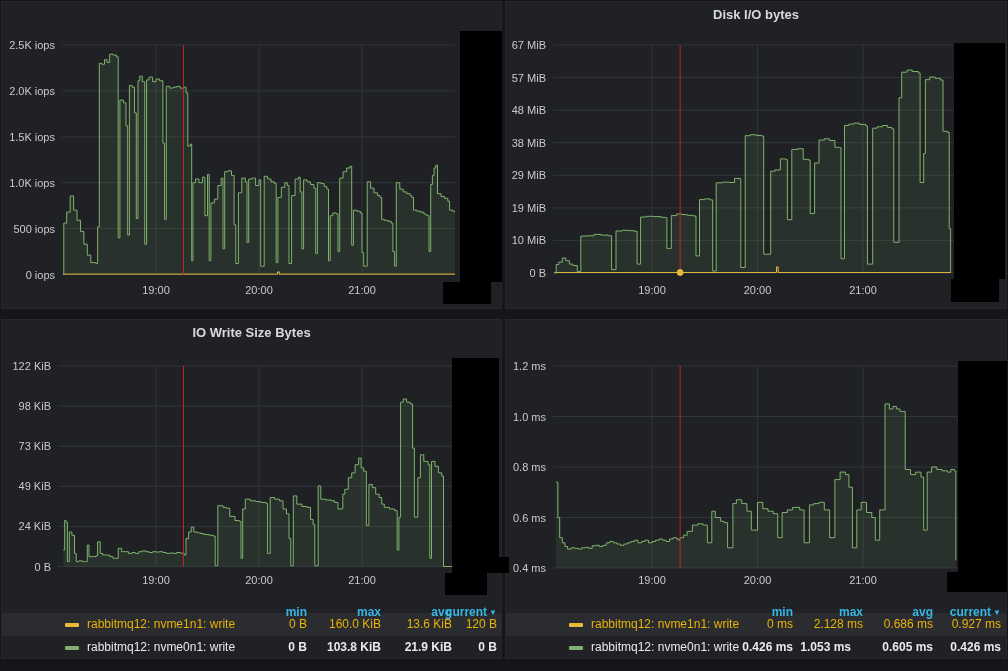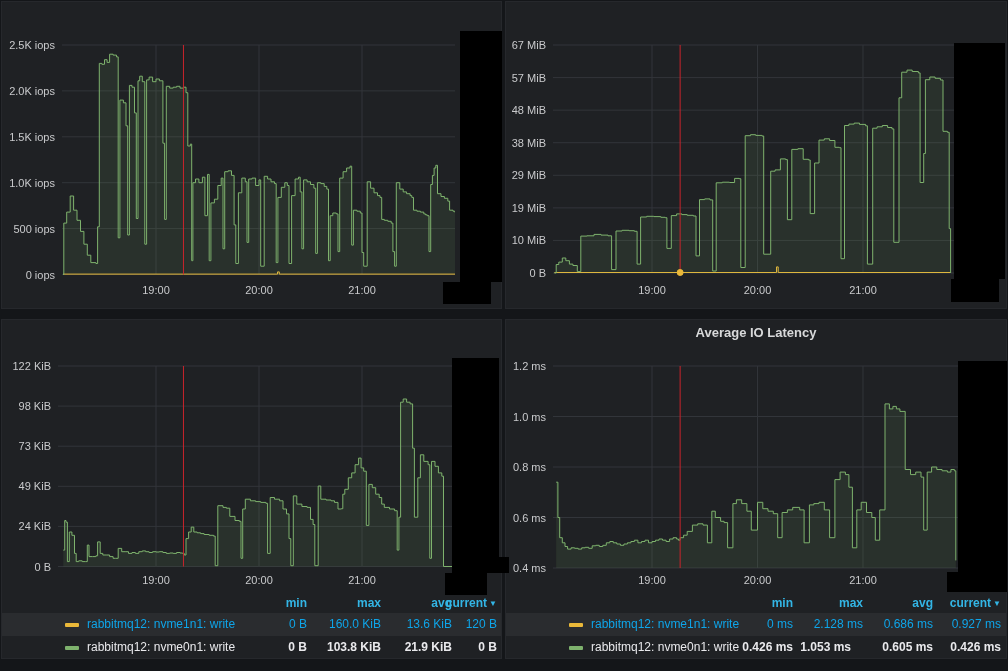--- a/index.html
+++ b/index.html
@@ -6,28 +6,28 @@
   #page{position:relative;width:1008px;height:671px;background:#141619;
         font-family:"Liberation Sans",sans-serif;overflow:hidden;}
   .panel{position:absolute;background:#1f2124;border:1px solid #26282c;box-sizing:border-box;}
   .ptitle{position:absolute;top:0;left:0;right:0;height:26px;line-height:26px;text-align:center;
           font-size:13px;font-weight:bold;color:#d8d9da;cursor:pointer;}
   svg.chart{position:absolute;left:0;top:0;}
   svg text{font-family:"Liberation Sans",sans-serif;}
   .redact{position:absolute;background:#000;z-index:6;}
   .legend{position:absolute;left:0;right:0;top:276px;font-size:12px;z-index:3;}
   .lhead{position:relative;height:17px;}
-  .lh{position:absolute;top:0;color:#33b5e5;font-weight:bold;cursor:pointer;}
+  .lh{position:absolute;top:9px;color:#33b5e5;font-weight:bold;cursor:pointer;}
   .caret{font-size:8px;margin-left:2px;vertical-align:1px;color:#33b5e5;}
   .lrow{position:relative;height:23px;line-height:23px;}
   .lrow.stripe{background:rgba(255,255,255,0.05);}
   .swatch{position:absolute;left:63px;top:10px;width:14px;height:4px;border-radius:1px;cursor:pointer;}
   .lname{position:absolute;left:85px;top:0;color:#e9e9ec;font-weight:normal;cursor:pointer;white-space:nowrap;}
   .lval{position:absolute;top:0;text-align:right;color:#e9e9ec;font-weight:bold;}
-  .lrow.dim .lname,.lrow.dim .lval{color:#0ea5e9;font-weight:normal;}
+  .lrow.dim .lname,.lrow.dim .lval{color:#eab308;font-weight:normal;}
 </style>
 </head>
 <body>
 
 <div id="page">
 
   <div class="panel" style="left:1px;top:1px;width:501px;height:308px">
     <svg id="chart0" class="chart" width="499" height="306">
         <defs>
           <clipPath id="clip0">
@@ -91,20 +91,21 @@
         <line x1="356.996" y1="43" x2="356.996" y2="271" stroke="#32353a" stroke-width="1"></line>
         <text x="356.996" y="292" fill="#c9cacc" font-size="11px" text-anchor="middle">21:00</text>
         <line x1="462.49399999999997" y1="43" x2="462.49399999999997" y2="271" stroke="#32353a" stroke-width="1"></line>
         <path d="M48.4 270.5L269.1 270.5 L269.1 270.5L270.5 270.5 L270.5 264.9L272.2 264.9 L272.2 270.5L444.6 270.5 L444.6 270.5 L444.6 271 L48.4 271 Z" fill="#EAB839" fill-opacity="0.11" clip-path="url(#clip1)"></path>
         <path d="M48.4 270.5L269.1 270.5 L269.1 270.5L270.5 270.5 L270.5 264.9L272.2 264.9 L272.2 270.5L444.6 270.5 L444.6 270.5" fill="none" stroke="#EAB839" stroke-width="1" clip-path="url(#clip1)"></path>
         <path d="M48.4 271.0L50.2 271.0 L50.2 262.5L52.8 262.5 L52.8 260.1L56.3 260.1 L56.3 256.0L59.8 256.0 L59.8 258.7L63.4 258.7 L63.4 262.1L66.9 262.1 L66.9 263.5L71.3 263.5 L71.3 269.6L74.8 269.6 L74.8 234.1L80.9 234.1 L80.9 233.8L88.0 233.8 L88.0 232.4L95.0 232.4 L95.0 233.1L102.0 233.1 L102.0 233.8L105.6 233.8 L105.6 267.6L110.0 267.6 L110.0 229.0L116.1 229.0 L116.1 228.3L123.1 228.3 L123.1 228.7L128.4 228.7 L128.4 229.3L131.1 229.3 L131.1 262.1L134.6 262.1 L134.6 215.0L140.7 215.0 L140.7 214.3L147.8 214.3 L147.8 214.6L154.8 214.6 L154.8 215.3L159.2 215.3 L159.2 215.7L160.9 215.7 L160.9 246.4L165.3 246.4 L165.3 213.6L170.6 213.6 L170.6 211.9L175.9 211.9 L175.9 212.6L181.2 212.6 L181.2 213.3L187.3 213.3 L187.3 214.0L190.0 214.0 L190.0 253.9L193.5 253.9 L193.5 197.6L198.7 197.6 L198.7 196.9L204.0 196.9 L204.0 197.9L206.7 197.9 L206.7 269.0L210.2 269.0 L210.2 180.8L216.3 180.8 L216.3 180.2L223.4 180.2 L223.4 180.5L228.6 180.5 L228.6 176.4L233.0 176.4 L233.0 176.7L234.8 176.7 L234.8 265.5L239.2 265.5 L239.2 133.7L244.5 133.7 L244.5 132.7L249.7 132.7 L249.7 133.4L255.9 133.4 L255.9 134.0L257.7 134.0 L257.7 252.2L264.7 252.2 L264.7 169.2L269.1 169.2 L269.1 167.9L274.4 167.9 L274.4 156.9L279.6 156.9 L279.6 157.6L281.4 157.6 L281.4 217.7L285.8 217.7 L285.8 147.4L291.9 147.4 L291.9 146.7L297.2 146.7 L297.2 157.3L302.5 157.3 L302.5 158.0L304.2 158.0 L304.2 211.6L308.6 211.6 L308.6 161.0L313.0 161.0 L313.0 138.1L318.3 138.1 L318.3 136.8L323.6 136.8 L323.6 138.5L328.9 138.5 L328.9 145.3L333.3 145.3 L333.3 145.7L335.0 145.7 L335.0 256.7L338.5 256.7 L338.5 123.5L342.9 123.5 L342.9 122.1L348.2 122.1 L348.2 121.1L353.5 121.1 L353.5 122.4L359.6 122.4 L359.6 123.8L361.4 123.8 L361.4 262.1L366.7 262.1 L366.7 126.2L371.1 126.2 L371.1 124.8L376.3 124.8 L376.3 123.5L381.6 123.5 L381.6 125.5L386.0 125.5 L386.0 126.9L387.8 126.9 L387.8 240.3L393.0 240.3 L393.0 95.8L395.7 95.8 L395.7 70.2L401.0 70.2 L401.0 68.1L406.2 68.1 L406.2 69.5L412.4 69.5 L412.4 70.9L414.1 70.9 L414.1 180.5L417.7 180.5 L417.7 151.5L419.4 151.5 L419.4 77.7L423.8 77.7 L423.8 75.0L429.1 75.0 L429.1 76.3L434.4 76.3 L434.4 78.0L437.0 78.0 L437.0 129.3L441.4 129.3 L441.4 130.3L443.2 130.3 L443.2 226.6L444.6 226.6 L444.6 271.0 L444.6 271 L48.4 271 Z" fill="#7EB26D" fill-opacity="0.11" clip-path="url(#clip1)"></path>
         <path d="M48.4 271.0L50.2 271.0 L50.2 262.5L52.8 262.5 L52.8 260.1L56.3 260.1 L56.3 256.0L59.8 256.0 L59.8 258.7L63.4 258.7 L63.4 262.1L66.9 262.1 L66.9 263.5L71.3 263.5 L71.3 269.6L74.8 269.6 L74.8 234.1L80.9 234.1 L80.9 233.8L88.0 233.8 L88.0 232.4L95.0 232.4 L95.0 233.1L102.0 233.1 L102.0 233.8L105.6 233.8 L105.6 267.6L110.0 267.6 L110.0 229.0L116.1 229.0 L116.1 228.3L123.1 228.3 L123.1 228.7L128.4 228.7 L128.4 229.3L131.1 229.3 L131.1 262.1L134.6 262.1 L134.6 215.0L140.7 215.0 L140.7 214.3L147.8 214.3 L147.8 214.6L154.8 214.6 L154.8 215.3L159.2 215.3 L159.2 215.7L160.9 215.7 L160.9 246.4L165.3 246.4 L165.3 213.6L170.6 213.6 L170.6 211.9L175.9 211.9 L175.9 212.6L181.2 212.6 L181.2 213.3L187.3 213.3 L187.3 214.0L190.0 214.0 L190.0 253.9L193.5 253.9 L193.5 197.6L198.7 197.6 L198.7 196.9L204.0 196.9 L204.0 197.9L206.7 197.9 L206.7 269.0L210.2 269.0 L210.2 180.8L216.3 180.8 L216.3 180.2L223.4 180.2 L223.4 180.5L228.6 180.5 L228.6 176.4L233.0 176.4 L233.0 176.7L234.8 176.7 L234.8 265.5L239.2 265.5 L239.2 133.7L244.5 133.7 L244.5 132.7L249.7 132.7 L249.7 133.4L255.9 133.4 L255.9 134.0L257.7 134.0 L257.7 252.2L264.7 252.2 L264.7 169.2L269.1 169.2 L269.1 167.9L274.4 167.9 L274.4 156.9L279.6 156.9 L279.6 157.6L281.4 157.6 L281.4 217.7L285.8 217.7 L285.8 147.4L291.9 147.4 L291.9 146.7L297.2 146.7 L297.2 157.3L302.5 157.3 L302.5 158.0L304.2 158.0 L304.2 211.6L308.6 211.6 L308.6 161.0L313.0 161.0 L313.0 138.1L318.3 138.1 L318.3 136.8L323.6 136.8 L323.6 138.5L328.9 138.5 L328.9 145.3L333.3 145.3 L333.3 145.7L335.0 145.7 L335.0 256.7L338.5 256.7 L338.5 123.5L342.9 123.5 L342.9 122.1L348.2 122.1 L348.2 121.1L353.5 121.1 L353.5 122.4L359.6 122.4 L359.6 123.8L361.4 123.8 L361.4 262.1L366.7 262.1 L366.7 126.2L371.1 126.2 L371.1 124.8L376.3 124.8 L376.3 123.5L381.6 123.5 L381.6 125.5L386.0 125.5 L386.0 126.9L387.8 126.9 L387.8 240.3L393.0 240.3 L393.0 95.8L395.7 95.8 L395.7 70.2L401.0 70.2 L401.0 68.1L406.2 68.1 L406.2 69.5L412.4 69.5 L412.4 70.9L414.1 70.9 L414.1 180.5L417.7 180.5 L417.7 151.5L419.4 151.5 L419.4 77.7L423.8 77.7 L423.8 75.0L429.1 75.0 L429.1 76.3L434.4 76.3 L434.4 78.0L437.0 78.0 L437.0 129.3L441.4 129.3 L441.4 130.3L443.2 130.3 L443.2 226.6L444.6 226.6 L444.6 271.0" fill="none" stroke="#7EB26D" stroke-width="1" clip-path="url(#clip1)"></path>
         <line x1="174.1328" y1="43" x2="174.1328" y2="271" stroke="#c9242b" stroke-width="1"></line>
         <circle cx="174.1328" cy="270.4877171959257" r="3" fill="#EAB839" stroke="#EAB839" stroke-width="1"></circle>
       </svg>
+    <div class="ptitle">Disk I/O bytes</div>
   </div>
 
   <div class="panel" style="left:1px;top:319px;width:501px;height:340px">
     <svg id="chart2" class="chart" width="499" height="275">
         <defs>
           <clipPath id="clip2">
             <rect x="56" y="38" width="396" height="209.5"></rect>
           </clipPath>
         </defs>
         <line x1="56" y1="246.5" x2="452" y2="246.5" stroke="#32353a" stroke-width="1"></line>
@@ -123,20 +124,21 @@
         <text x="154" y="264" fill="#c9cacc" font-size="11px" text-anchor="middle">19:00</text>
         <line x1="257.002" y1="46" x2="257.002" y2="246.5" stroke="#32353a" stroke-width="1"></line>
         <text x="257.002" y="264" fill="#c9cacc" font-size="11px" text-anchor="middle">20:00</text>
         <line x1="360.004" y1="46" x2="360.004" y2="246.5" stroke="#32353a" stroke-width="1"></line>
         <text x="360.004" y="264" fill="#c9cacc" font-size="11px" text-anchor="middle">21:00</text>
         <line x1="463.006" y1="46" x2="463.006" y2="246.5" stroke="#32353a" stroke-width="1"></line>
         <path d="M61.3 230.1L62.7 230.1 L62.7 200.5L64.0 200.5 L64.0 202.2L65.4 202.2 L65.4 241.6L67.3 241.6 L67.3 212.0L69.9 212.0 L69.9 215.3L72.5 215.3 L72.5 233.4L74.2 233.4 L74.2 241.6L76.7 241.6 L76.7 240.8L80.2 240.8 L80.2 241.6L83.6 241.6 L83.6 241.6L85.3 241.6 L85.3 225.1L87.0 225.1 L87.0 236.6L90.5 236.6 L90.5 236.6L93.9 236.6 L93.9 235.8L95.6 235.8 L95.6 221.9L98.2 221.9 L98.2 233.4L100.8 233.4 L100.8 235.0L104.2 235.0 L104.2 235.0L107.6 235.0 L107.6 236.6L111.1 236.6 L111.1 238.3L113.7 238.3 L113.7 238.3L116.2 238.3 L116.2 228.4L119.7 228.4 L119.7 231.7L123.1 231.7 L123.1 231.7L126.5 231.7 L126.5 233.4L130.0 233.4 L130.0 232.5L133.4 232.5 L133.4 233.4L136.8 233.4 L136.8 231.7L140.3 231.7 L140.3 230.9L143.7 230.9 L143.7 231.7L147.1 231.7 L147.1 232.5L150.6 232.5 L150.6 231.7L154.0 231.7 L154.0 232.0L157.4 232.0 L157.4 231.7L160.9 231.7 L160.9 232.5L164.3 232.5 L164.3 233.4L167.7 233.4 L167.7 233.0L171.2 233.0 L171.2 233.4L174.6 233.4 L174.6 232.5L178.0 232.5 L178.0 233.0L180.6 233.0 L180.6 233.4L182.3 233.4 L182.3 235.0L184.0 235.0 L184.0 218.6L186.6 218.6 L186.6 212.0L189.2 212.0 L189.2 207.1L191.8 207.1 L191.8 212.0L195.2 212.0 L195.2 212.8L198.6 212.8 L198.6 213.6L202.1 213.6 L202.1 214.5L207.2 214.5 L207.2 215.3L211.5 215.3 L211.5 216.1L213.2 216.1 L213.2 245.7L215.8 245.7 L215.8 185.7L221.0 185.7 L221.0 187.4L224.4 187.4 L224.4 188.2L227.8 188.2 L227.8 196.4L233.0 196.4 L233.0 200.5L237.3 200.5 L237.3 201.3L239.0 201.3 L239.0 238.3L240.7 238.3 L240.7 189.0L243.3 189.0 L243.3 179.2L248.4 179.2 L248.4 180.8L253.6 180.8 L253.6 181.6L258.7 181.6 L258.7 182.4L263.9 182.4 L263.9 183.3L265.6 183.3 L265.6 233.4L268.2 233.4 L268.2 177.5L272.5 177.5 L272.5 179.2L277.6 179.2 L277.6 180.8L281.0 180.8 L281.0 189.0L284.5 189.0 L284.5 193.9L287.0 193.9 L287.0 218.6L288.8 218.6 L288.8 245.7L291.3 245.7 L291.3 175.9L294.8 175.9 L294.8 184.1L299.9 184.1 L299.9 186.5L305.1 186.5 L305.1 187.4L308.5 187.4 L308.5 199.4L311.1 199.4 L311.1 204.5L312.8 204.5 L312.8 245.7L316.2 245.7 L316.2 166.0L318.8 166.0 L318.8 179.2L324.0 179.2 L324.0 180.0L329.1 180.0 L329.1 180.8L332.5 180.8 L332.5 182.4L336.0 182.4 L336.0 189.0L339.4 189.0 L339.4 188.7L340.8 188.7 L340.8 174.2L342.8 174.2 L342.8 169.3L346.3 169.3 L346.3 157.8L349.7 157.8 L349.7 152.9L353.1 152.9 L353.1 144.7L356.6 144.7 L356.6 138.1L359.1 138.1 L359.1 147.9L361.7 147.9 L361.7 151.2L364.3 151.2 L364.3 205.4L366.9 205.4 L366.9 164.4L370.3 164.4 L370.3 167.7L373.7 167.7 L373.7 174.2L377.2 174.2 L377.2 177.5L379.7 177.5 L379.7 184.1L382.3 184.1 L382.3 187.4L387.5 187.4 L387.5 189.0L392.6 189.0 L392.6 190.7L395.2 190.7 L395.2 230.1L396.9 230.1 L396.9 197.2L398.6 197.2 L398.6 82.2L401.2 82.2 L401.2 79.0L404.6 79.0 L404.6 82.2L408.1 82.2 L408.1 83.9L410.6 83.9 L410.6 128.2L412.4 128.2 L412.4 197.2L415.8 197.2 L415.8 157.8L418.4 157.8 L418.4 134.8L421.8 134.8 L421.8 141.4L426.1 141.4 L426.1 144.7L427.8 144.7 L427.8 238.3L429.5 238.3 L429.5 141.4L433.0 141.4 L433.0 146.3L436.4 146.3 L436.4 152.9L439.8 152.9 L439.8 156.2L441.5 156.2 L441.5 246.5L453.6 246.5 L453.6 246.5 L453.6 246.5 L61.3 246.5 Z" fill="#7EB26D" fill-opacity="0.11" clip-path="url(#clip2)"></path>
         <path d="M61.3 230.1L62.7 230.1 L62.7 200.5L64.0 200.5 L64.0 202.2L65.4 202.2 L65.4 241.6L67.3 241.6 L67.3 212.0L69.9 212.0 L69.9 215.3L72.5 215.3 L72.5 233.4L74.2 233.4 L74.2 241.6L76.7 241.6 L76.7 240.8L80.2 240.8 L80.2 241.6L83.6 241.6 L83.6 241.6L85.3 241.6 L85.3 225.1L87.0 225.1 L87.0 236.6L90.5 236.6 L90.5 236.6L93.9 236.6 L93.9 235.8L95.6 235.8 L95.6 221.9L98.2 221.9 L98.2 233.4L100.8 233.4 L100.8 235.0L104.2 235.0 L104.2 235.0L107.6 235.0 L107.6 236.6L111.1 236.6 L111.1 238.3L113.7 238.3 L113.7 238.3L116.2 238.3 L116.2 228.4L119.7 228.4 L119.7 231.7L123.1 231.7 L123.1 231.7L126.5 231.7 L126.5 233.4L130.0 233.4 L130.0 232.5L133.4 232.5 L133.4 233.4L136.8 233.4 L136.8 231.7L140.3 231.7 L140.3 230.9L143.7 230.9 L143.7 231.7L147.1 231.7 L147.1 232.5L150.6 232.5 L150.6 231.7L154.0 231.7 L154.0 232.0L157.4 232.0 L157.4 231.7L160.9 231.7 L160.9 232.5L164.3 232.5 L164.3 233.4L167.7 233.4 L167.7 233.0L171.2 233.0 L171.2 233.4L174.6 233.4 L174.6 232.5L178.0 232.5 L178.0 233.0L180.6 233.0 L180.6 233.4L182.3 233.4 L182.3 235.0L184.0 235.0 L184.0 218.6L186.6 218.6 L186.6 212.0L189.2 212.0 L189.2 207.1L191.8 207.1 L191.8 212.0L195.2 212.0 L195.2 212.8L198.6 212.8 L198.6 213.6L202.1 213.6 L202.1 214.5L207.2 214.5 L207.2 215.3L211.5 215.3 L211.5 216.1L213.2 216.1 L213.2 245.7L215.8 245.7 L215.8 185.7L221.0 185.7 L221.0 187.4L224.4 187.4 L224.4 188.2L227.8 188.2 L227.8 196.4L233.0 196.4 L233.0 200.5L237.3 200.5 L237.3 201.3L239.0 201.3 L239.0 238.3L240.7 238.3 L240.7 189.0L243.3 189.0 L243.3 179.2L248.4 179.2 L248.4 180.8L253.6 180.8 L253.6 181.6L258.7 181.6 L258.7 182.4L263.9 182.4 L263.9 183.3L265.6 183.3 L265.6 233.4L268.2 233.4 L268.2 177.5L272.5 177.5 L272.5 179.2L277.6 179.2 L277.6 180.8L281.0 180.8 L281.0 189.0L284.5 189.0 L284.5 193.9L287.0 193.9 L287.0 218.6L288.8 218.6 L288.8 245.7L291.3 245.7 L291.3 175.9L294.8 175.9 L294.8 184.1L299.9 184.1 L299.9 186.5L305.1 186.5 L305.1 187.4L308.5 187.4 L308.5 199.4L311.1 199.4 L311.1 204.5L312.8 204.5 L312.8 245.7L316.2 245.7 L316.2 166.0L318.8 166.0 L318.8 179.2L324.0 179.2 L324.0 180.0L329.1 180.0 L329.1 180.8L332.5 180.8 L332.5 182.4L336.0 182.4 L336.0 189.0L339.4 189.0 L339.4 188.7L340.8 188.7 L340.8 174.2L342.8 174.2 L342.8 169.3L346.3 169.3 L346.3 157.8L349.7 157.8 L349.7 152.9L353.1 152.9 L353.1 144.7L356.6 144.7 L356.6 138.1L359.1 138.1 L359.1 147.9L361.7 147.9 L361.7 151.2L364.3 151.2 L364.3 205.4L366.9 205.4 L366.9 164.4L370.3 164.4 L370.3 167.7L373.7 167.7 L373.7 174.2L377.2 174.2 L377.2 177.5L379.7 177.5 L379.7 184.1L382.3 184.1 L382.3 187.4L387.5 187.4 L387.5 189.0L392.6 189.0 L392.6 190.7L395.2 190.7 L395.2 230.1L396.9 230.1 L396.9 197.2L398.6 197.2 L398.6 82.2L401.2 82.2 L401.2 79.0L404.6 79.0 L404.6 82.2L408.1 82.2 L408.1 83.9L410.6 83.9 L410.6 128.2L412.4 128.2 L412.4 197.2L415.8 197.2 L415.8 157.8L418.4 157.8 L418.4 134.8L421.8 134.8 L421.8 141.4L426.1 141.4 L426.1 144.7L427.8 144.7 L427.8 238.3L429.5 238.3 L429.5 141.4L433.0 141.4 L433.0 146.3L436.4 146.3 L436.4 152.9L439.8 152.9 L439.8 156.2L441.5 156.2 L441.5 246.5L453.6 246.5 L453.6 246.5" fill="none" stroke="#7EB26D" stroke-width="1" clip-path="url(#clip2)"></path>
         <line x1="181.4672" y1="46" x2="181.4672" y2="246.5" stroke="#c9242b" stroke-width="1"></line>
       </svg>
+    <div class="ptitle">IO Write Size Bytes</div>
     <div class="legend">
       <div class="lhead">
         <span class="lh" style="right:194px">min</span>
         <span class="lh" style="right:120px">max</span>
         <span class="lh" style="right:49px">avg</span>
         <span class="lh" style="right:4px"><span>current</span><span class="caret">▼</span></span>
       </div>
       <div class="lrow stripe dim">
         <span class="swatch" style="background: rgb(234, 184, 57);"></span>
         <span class="lname">rabbitmq12: nvme1n1: write</span>
@@ -177,21 +179,20 @@
         <text x="146" y="264" fill="#c9cacc" font-size="11px" text-anchor="middle">19:00</text>
         <line x1="251.498" y1="46" x2="251.498" y2="248" stroke="#32353a" stroke-width="1"></line>
         <text x="251.498" y="264" fill="#c9cacc" font-size="11px" text-anchor="middle">20:00</text>
         <line x1="356.996" y1="46" x2="356.996" y2="248" stroke="#32353a" stroke-width="1"></line>
         <text x="356.996" y="264" fill="#c9cacc" font-size="11px" text-anchor="middle">21:00</text>
         <line x1="462.49399999999997" y1="46" x2="462.49399999999997" y2="248" stroke="#32353a" stroke-width="1"></line>
         <path d="M50.2 162.2L51.9 162.2 L51.9 197.5L53.7 197.5 L53.7 217.7L56.3 217.7 L56.3 222.8L59.0 222.8 L59.0 226.5L61.6 226.5 L61.6 229.1L65.1 229.1 L65.1 227.8L68.6 227.8 L68.6 228.3L72.2 228.3 L72.2 229.1L75.7 229.1 L75.7 227.8L79.2 227.8 L79.2 227.3L82.7 227.3 L82.7 228.3L86.2 228.3 L86.2 225.8L89.7 225.8 L89.7 225.3L93.3 225.3 L93.3 226.5L96.8 226.5 L96.8 225.3L100.3 225.3 L100.3 222.8L103.8 222.8 L103.8 221.5L107.3 221.5 L107.3 222.8L110.8 222.8 L110.8 224.0L114.4 224.0 L114.4 225.3L117.9 225.3 L117.9 224.0L121.4 224.0 L121.4 222.8L124.9 222.8 L124.9 221.5L128.4 221.5 L128.4 220.2L131.9 220.2 L131.9 222.8L135.5 222.8 L135.5 221.5L139.0 221.5 L139.0 220.2L142.5 220.2 L142.5 222.8L146.0 222.8 L146.0 221.5L149.5 221.5 L149.5 220.2L153.0 220.2 L153.0 219.0L156.5 219.0 L156.5 220.2L160.1 220.2 L160.1 221.5L163.6 221.5 L163.6 219.0L167.1 219.0 L167.1 217.7L170.6 217.7 L170.6 219.0L172.4 219.0 L172.4 220.2L174.1 220.2 L174.1 217.7L177.6 217.7 L177.6 215.2L181.2 215.2 L181.2 211.4L186.4 211.4 L186.4 205.1L191.7 205.1 L191.7 203.8L197.0 203.8 L197.0 205.1L201.4 205.1 L201.4 222.8L205.8 222.8 L205.8 191.2L209.3 191.2 L209.3 197.5L214.6 197.5 L214.6 201.3L218.1 201.3 L218.1 202.6L221.6 202.6 L221.6 227.8L226.9 227.8 L226.9 183.6L230.4 183.6 L230.4 179.8L235.7 179.8 L235.7 183.6L240.9 183.6 L240.9 191.2L245.3 191.2 L245.3 210.1L251.5 210.1 L251.5 182.3L256.8 182.3 L256.8 188.7L262.0 188.7 L262.0 191.2L267.3 191.2 L267.3 193.7L271.7 193.7 L271.7 217.7L276.1 217.7 L276.1 192.5L281.4 192.5 L281.4 189.9L286.7 189.9 L286.7 187.4L293.7 187.4 L293.7 189.9L298.1 189.9 L298.1 222.8L303.4 222.8 L303.4 184.9L307.8 184.9 L307.8 183.6L313.0 183.6 L313.0 182.3L318.3 182.3 L318.3 189.9L323.6 189.9 L323.6 217.7L328.9 217.7 L328.9 159.6L334.1 159.6 L334.1 152.1L339.4 152.1 L339.4 154.6L342.9 154.6 L342.9 167.2L346.4 167.2 L346.4 227.8L350.8 227.8 L350.8 189.9L355.2 189.9 L355.2 182.3L360.5 182.3 L360.5 192.5L365.8 192.5 L365.8 197.5L369.3 197.5 L369.3 220.2L373.7 220.2 L373.7 189.9L379.0 189.9 L379.0 83.9L383.4 83.9 L383.4 88.9L386.9 88.9 L386.9 86.4L390.4 86.4 L390.4 88.9L393.9 88.9 L393.9 91.4L399.2 91.4 L399.2 149.5L404.5 149.5 L404.5 154.6L409.7 154.6 L409.7 152.1L415.0 152.1 L415.0 157.1L417.7 157.1 L417.7 210.1L421.2 210.1 L421.2 152.1L425.6 152.1 L425.6 147.0L430.8 147.0 L430.8 149.5L436.1 149.5 L436.1 150.8L441.4 150.8 L441.4 152.1L444.9 152.1 L444.9 149.5L448.4 149.5 L448.4 150.8L449.8 150.8 L449.8 240.4 L449.8 248 L50.2 248 Z" fill="#7EB26D" fill-opacity="0.11" clip-path="url(#clip3)"></path>
         <path d="M50.2 162.2L51.9 162.2 L51.9 197.5L53.7 197.5 L53.7 217.7L56.3 217.7 L56.3 222.8L59.0 222.8 L59.0 226.5L61.6 226.5 L61.6 229.1L65.1 229.1 L65.1 227.8L68.6 227.8 L68.6 228.3L72.2 228.3 L72.2 229.1L75.7 229.1 L75.7 227.8L79.2 227.8 L79.2 227.3L82.7 227.3 L82.7 228.3L86.2 228.3 L86.2 225.8L89.7 225.8 L89.7 225.3L93.3 225.3 L93.3 226.5L96.8 226.5 L96.8 225.3L100.3 225.3 L100.3 222.8L103.8 222.8 L103.8 221.5L107.3 221.5 L107.3 222.8L110.8 222.8 L110.8 224.0L114.4 224.0 L114.4 225.3L117.9 225.3 L117.9 224.0L121.4 224.0 L121.4 222.8L124.9 222.8 L124.9 221.5L128.4 221.5 L128.4 220.2L131.9 220.2 L131.9 222.8L135.5 222.8 L135.5 221.5L139.0 221.5 L139.0 220.2L142.5 220.2 L142.5 222.8L146.0 222.8 L146.0 221.5L149.5 221.5 L149.5 220.2L153.0 220.2 L153.0 219.0L156.5 219.0 L156.5 220.2L160.1 220.2 L160.1 221.5L163.6 221.5 L163.6 219.0L167.1 219.0 L167.1 217.7L170.6 217.7 L170.6 219.0L172.4 219.0 L172.4 220.2L174.1 220.2 L174.1 217.7L177.6 217.7 L177.6 215.2L181.2 215.2 L181.2 211.4L186.4 211.4 L186.4 205.1L191.7 205.1 L191.7 203.8L197.0 203.8 L197.0 205.1L201.4 205.1 L201.4 222.8L205.8 222.8 L205.8 191.2L209.3 191.2 L209.3 197.5L214.6 197.5 L214.6 201.3L218.1 201.3 L218.1 202.6L221.6 202.6 L221.6 227.8L226.9 227.8 L226.9 183.6L230.4 183.6 L230.4 179.8L235.7 179.8 L235.7 183.6L240.9 183.6 L240.9 191.2L245.3 191.2 L245.3 210.1L251.5 210.1 L251.5 182.3L256.8 182.3 L256.8 188.7L262.0 188.7 L262.0 191.2L267.3 191.2 L267.3 193.7L271.7 193.7 L271.7 217.7L276.1 217.7 L276.1 192.5L281.4 192.5 L281.4 189.9L286.7 189.9 L286.7 187.4L293.7 187.4 L293.7 189.9L298.1 189.9 L298.1 222.8L303.4 222.8 L303.4 184.9L307.8 184.9 L307.8 183.6L313.0 183.6 L313.0 182.3L318.3 182.3 L318.3 189.9L323.6 189.9 L323.6 217.7L328.9 217.7 L328.9 159.6L334.1 159.6 L334.1 152.1L339.4 152.1 L339.4 154.6L342.9 154.6 L342.9 167.2L346.4 167.2 L346.4 227.8L350.8 227.8 L350.8 189.9L355.2 189.9 L355.2 182.3L360.5 182.3 L360.5 192.5L365.8 192.5 L365.8 197.5L369.3 197.5 L369.3 220.2L373.7 220.2 L373.7 189.9L379.0 189.9 L379.0 83.9L383.4 83.9 L383.4 88.9L386.9 88.9 L386.9 86.4L390.4 86.4 L390.4 88.9L393.9 88.9 L393.9 91.4L399.2 91.4 L399.2 149.5L404.5 149.5 L404.5 154.6L409.7 154.6 L409.7 152.1L415.0 152.1 L415.0 157.1L417.7 157.1 L417.7 210.1L421.2 210.1 L421.2 152.1L425.6 152.1 L425.6 147.0L430.8 147.0 L430.8 149.5L436.1 149.5 L436.1 150.8L441.4 150.8 L441.4 152.1L444.9 152.1 L444.9 149.5L448.4 149.5 L448.4 150.8L449.8 150.8 L449.8 240.4" fill="none" stroke="#7EB26D" stroke-width="1" clip-path="url(#clip3)"></path>
         <line x1="174.1328" y1="46" x2="174.1328" y2="248" stroke="#c9242b" stroke-width="1"></line>
       </svg>
-    <div class="ptitle">Average IO Latency</div>
     <div class="legend">
       <div class="lhead">
         <span class="lh" style="right:213px">min</span>
         <span class="lh" style="right:143px">max</span>
         <span class="lh" style="right:73px">avg</span>
         <span class="lh" style="right:5px"><span>current</span><span class="caret">▼</span></span>
       </div>
       <div class="lrow stripe dim">
         <span class="swatch" style="background: rgb(234, 184, 57);"></span>
         <span class="lname">rabbitmq12: nvme1n1: write</span>

